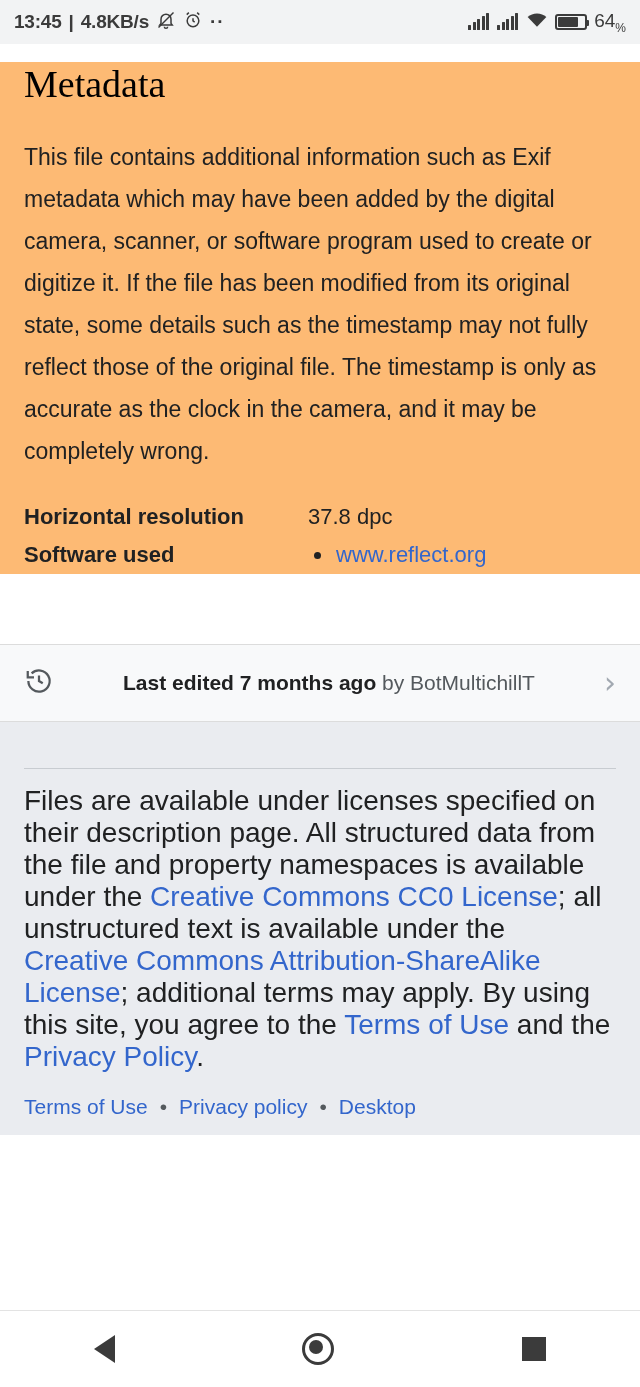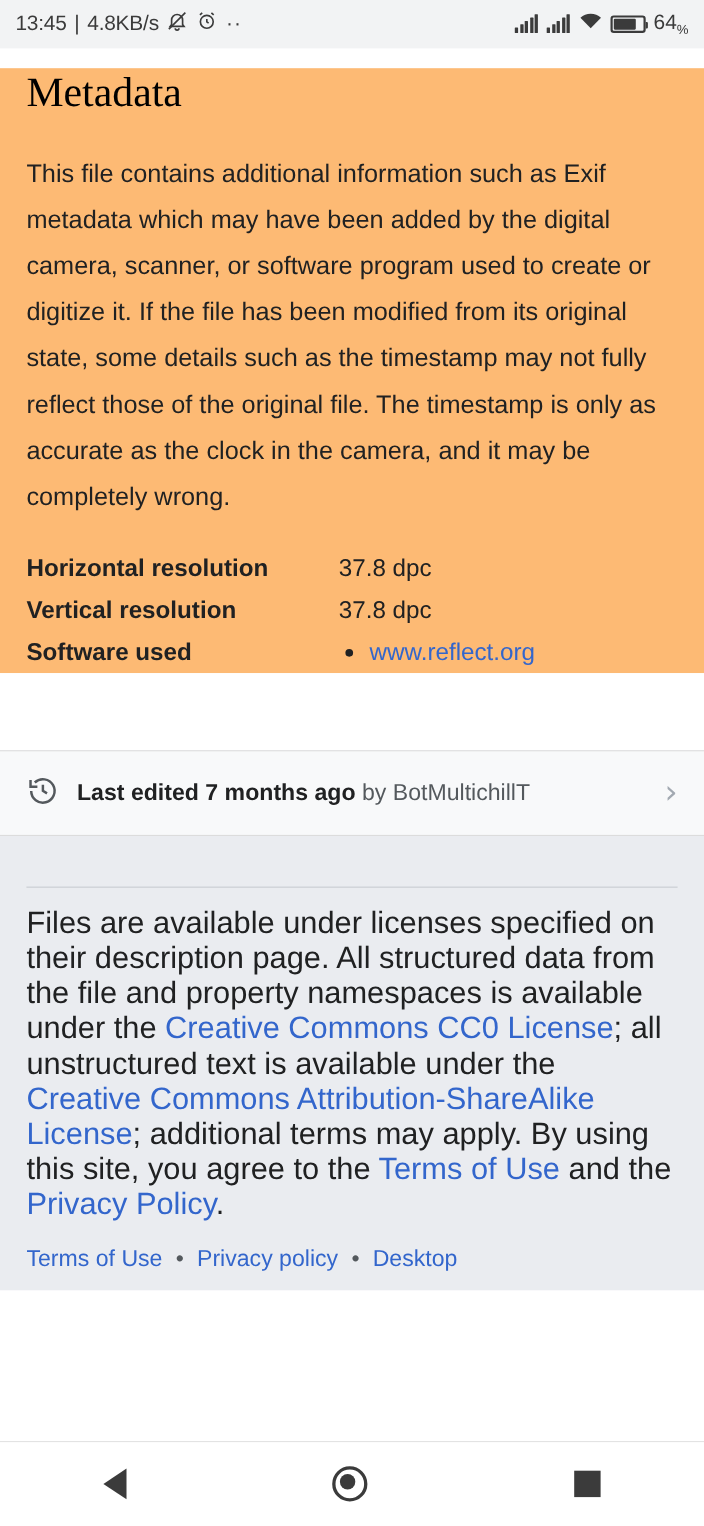--- a/index.html
+++ b/index.html
@@ -25,20 +25,21 @@
     padding: 0 14px;
     box-sizing: border-box;
     color: #3b3b3b;
     font-size: 19px;
   }
   .status-left {
     display: flex;
     align-items: center;
     gap: 7px;
     white-space: nowrap;
+    font-weight: bold;
   }
   .status-right {
     display: flex;
     align-items: center;
     gap: 7px;
   }
   .status-text { font-size: 19px; letter-spacing: -0.2px; }
   .dots-icon { font-size: 19px; letter-spacing: 1px; }
 
   .signal {
@@ -152,20 +153,21 @@
   }
   .history-icon {
     width: 30px; height: 30px;
     flex: 0 0 auto;
     color: #54595d;
   }
   .le-text {
     flex: 1 1 auto;
     font-size: 21px;
     color: #54595d;
+    text-align: center;
   }
   .le-text b { color: #202122; font-weight: bold; }
   .chevron {
     color: #a2a9b1;
     font-size: 30px;
     line-height: 1;
     font-family: "DejaVu Sans", sans-serif;
   }
 
   
@@ -292,24 +294,20 @@
   <h1 class="page-title">Metadata</h1>
   <p class="para">This file contains additional information such as Exif metadata which may have been added by the digital camera, scanner, or software program used to create or digitize it. If the file has been modified from its original state, some details such as the timestamp may not fully reflect those of the original file. The timestamp is only as accurate as the clock in the camera, and it may be completely wrong.</p>
 
   <table class="meta-table">
     <tbody>
       <tr>
         <td class="meta-key">Horizontal resolution</td>
         <td class="meta-val">37.8 dpc</td>
       </tr>
       <tr>
-        <td class="meta-key">Vertical resolution</td>
-        <td class="meta-val">37.8 dpc</td>
-      </tr>
-      <tr>
         <td class="meta-key">Software used</td>
         <td class="meta-val">
           <ul>
             <li><a class="link" href="#">www.reflect.org</a></li>
           </ul>
         </td>
       </tr>
     </tbody>
   </table>
 </div>

